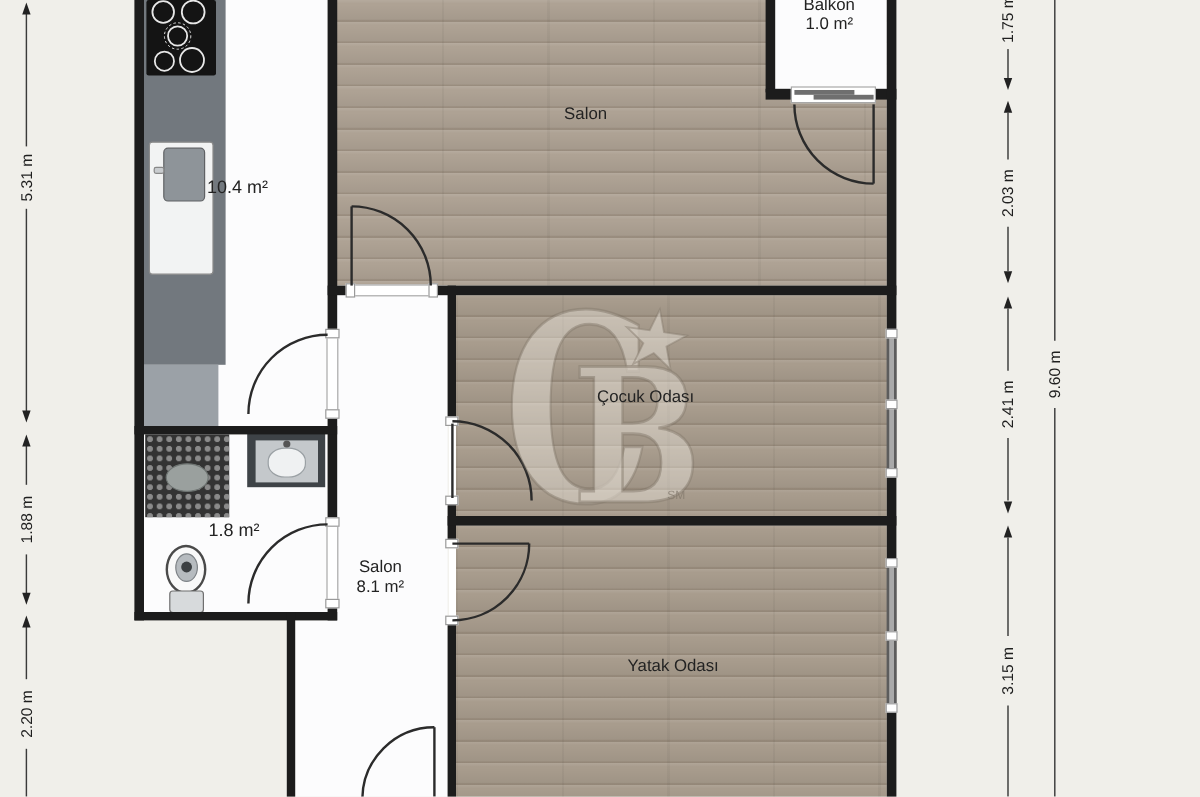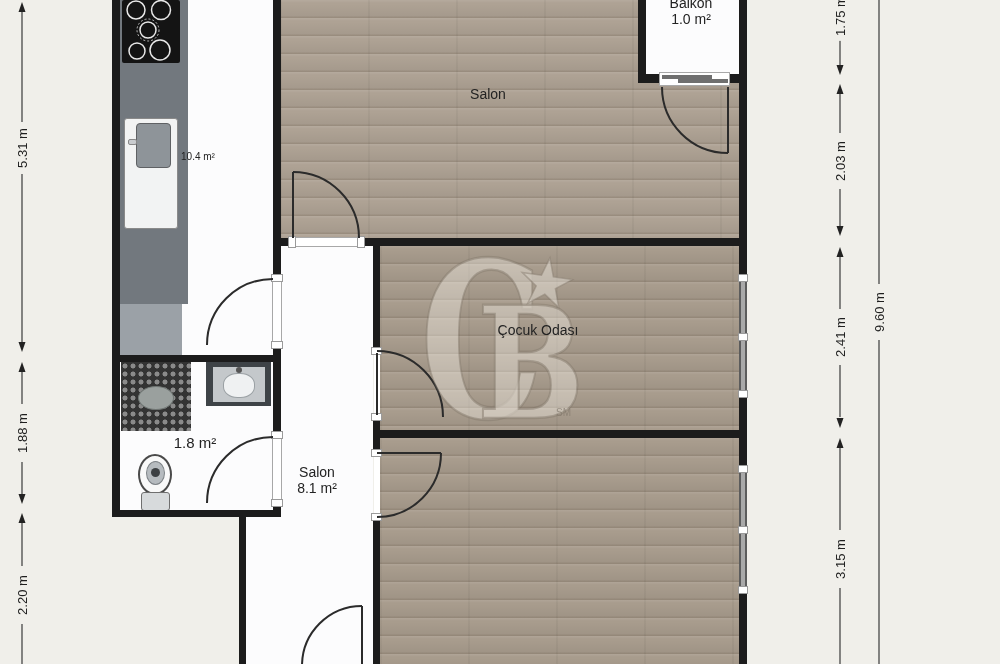--- a/index.html
+++ b/index.html
@@ -176,26 +176,27 @@
     <div>Salon</div>
   </div>
   <div class="label" style="left:646px;top:-5px;width:90px;">
     <div>Balkon</div>
     <div>1.0 m²</div>
   </div>
   <div class="label" style="left:450px;top:322px;width:176px;">
     <div>Çocuk Odası</div>
   </div>
   <div class="label" style="left:473px;top:546px;width:176px;">
+    <div>Yatak Odası</div>
   </div>
   <div class="label" style="left:272px;top:464px;width:90px;">
     <div>Salon</div>
     <div>8.1 m²</div>
   </div>
-  <div class="label" style="left:153px;top:149px;width:90px;font-size:10px;">
+  <div class="label" style="left:153px;top:149px;width:90px;font-size:15px;">
     <div>10.4 m²</div>
   </div>
   <div class="label" style="left:150px;top:435px;width:90px;font-size:15px;">
     <div>1.8 m²</div>
   </div>
 
   <div class="dim" style="left:22px;top:148px;">5.31 m</div>
   <div class="dim" style="left:22px;top:433px;">1.88 m</div>
   <div class="dim" style="left:22px;top:595px;">2.20 m</div>
   <div class="dim" style="left:840px;top:16px;">1.75 m</div>

